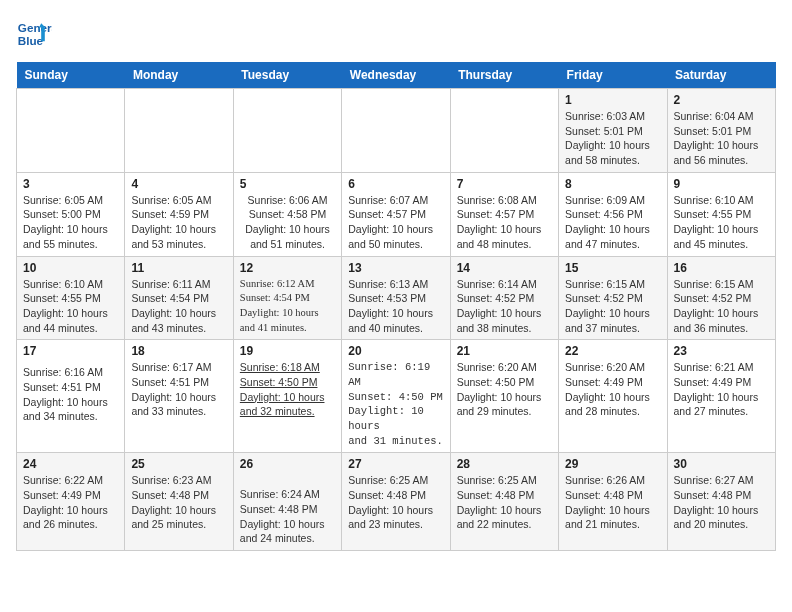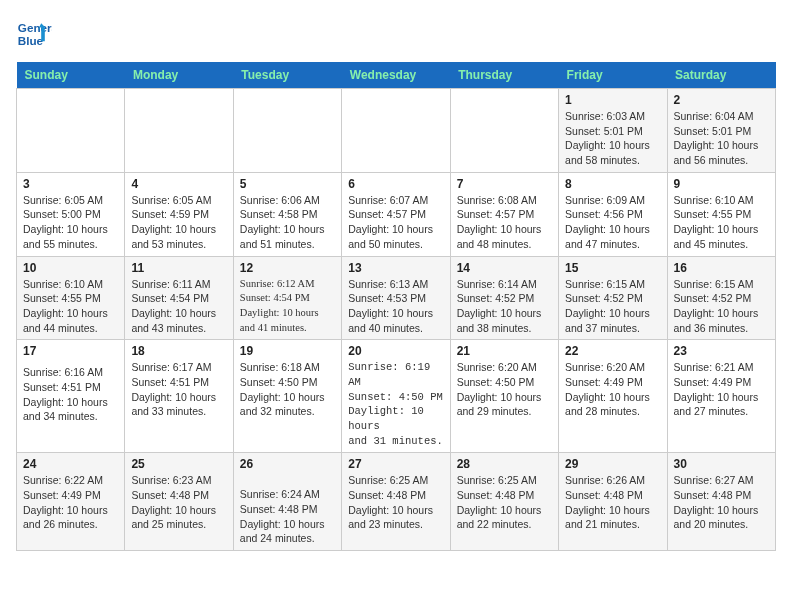--- a/index.html
+++ b/index.html
@@ -37,21 +37,21 @@
       font-size: 14px;
       color: #555;
     }
     table {
       width: 100%;
       border-collapse: collapse;
       font-size: 11px;
     }
     thead tr th {
       background-color: #1a6bbf;
-      color: #86efac;
+      color: #ffffff;
       text-align: left;
       padding: 6px 8px;
       font-size: 12px;
       font-weight: bold;
     }
     tbody tr td {
       border: 1px solid #ccc;
       vertical-align: top;
       padding: 4px 6px;
       height: 80px;
@@ -137,21 +137,21 @@
         </td>
         <td>
           <div class="day-num">4</div>
           <div class="day-info" style="white-space: pre-line;">Sunrise: 6:05 AM
 Sunset: 4:59 PM
 Daylight: 10 hours
 and 53 minutes.</div>
         </td>
         <td>
           <div class="day-num">5</div>
-          <div class="day-info" style="white-space: pre-line;">Sunrise: 6:06 AM
+          <div class="day-info" style="white-space: pre-line; text-align: center;">Sunrise: 6:06 AM
 Sunset: 4:58 PM
 Daylight: 10 hours
 and 51 minutes.</div>
         </td>
         <td>
           <div class="day-num">6</div>
           <div class="day-info" style="white-space: pre-line;">Sunrise: 6:07 AM
 Sunset: 4:57 PM
 Daylight: 10 hours
 and 50 minutes.</div>
@@ -239,21 +239,21 @@
         </td>
         <td>
           <div class="day-num">18</div>
           <div class="day-info" style="white-space: pre-line;">Sunrise: 6:17 AM
 Sunset: 4:51 PM
 Daylight: 10 hours
 and 33 minutes.</div>
         </td>
         <td>
           <div class="day-num">19</div>
-          <div class="day-info" style="white-space: pre-line;">Sunrise: 6:18 AM
+          <div class="day-info" style="white-space: pre-line; text-decoration: underline;">Sunrise: 6:18 AM
 Sunset: 4:50 PM
 Daylight: 10 hours
 and 32 minutes.</div>
         </td>
         <td>
           <div class="day-num">20</div>
           <div class="day-info" style="white-space: pre-line; font-family: Liberation Mono, monospace;">Sunrise: 6:19 AM
 Sunset: 4:50 PM
 Daylight: 10 hours
 and 31 minutes.</div>

